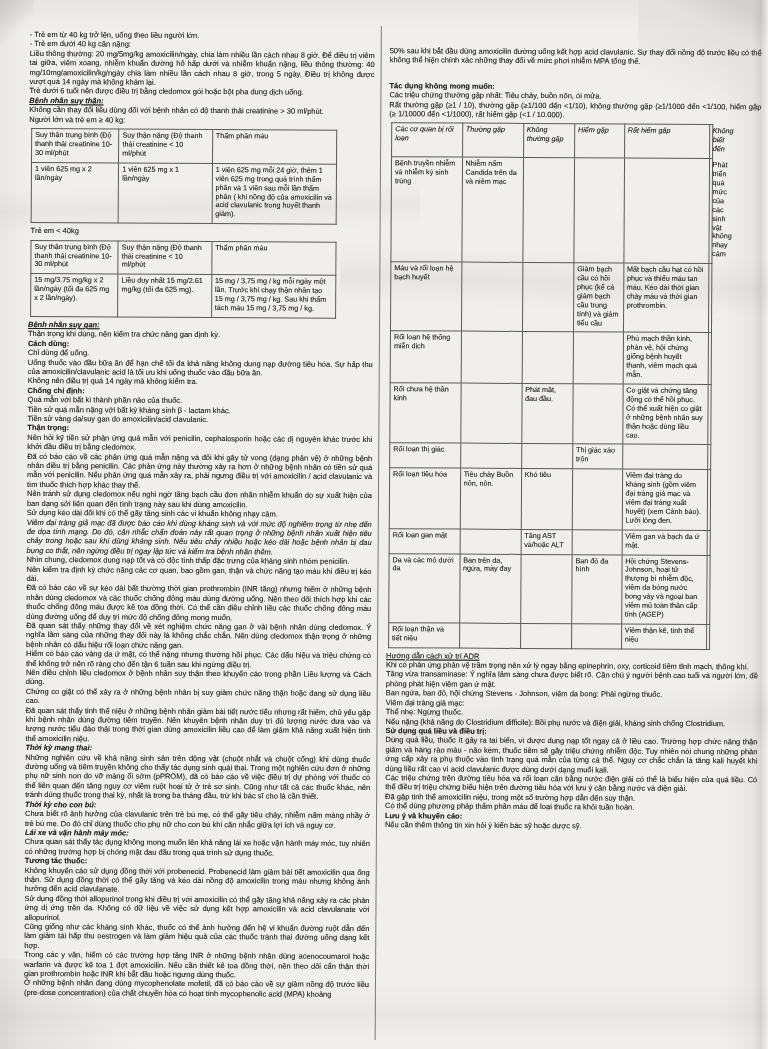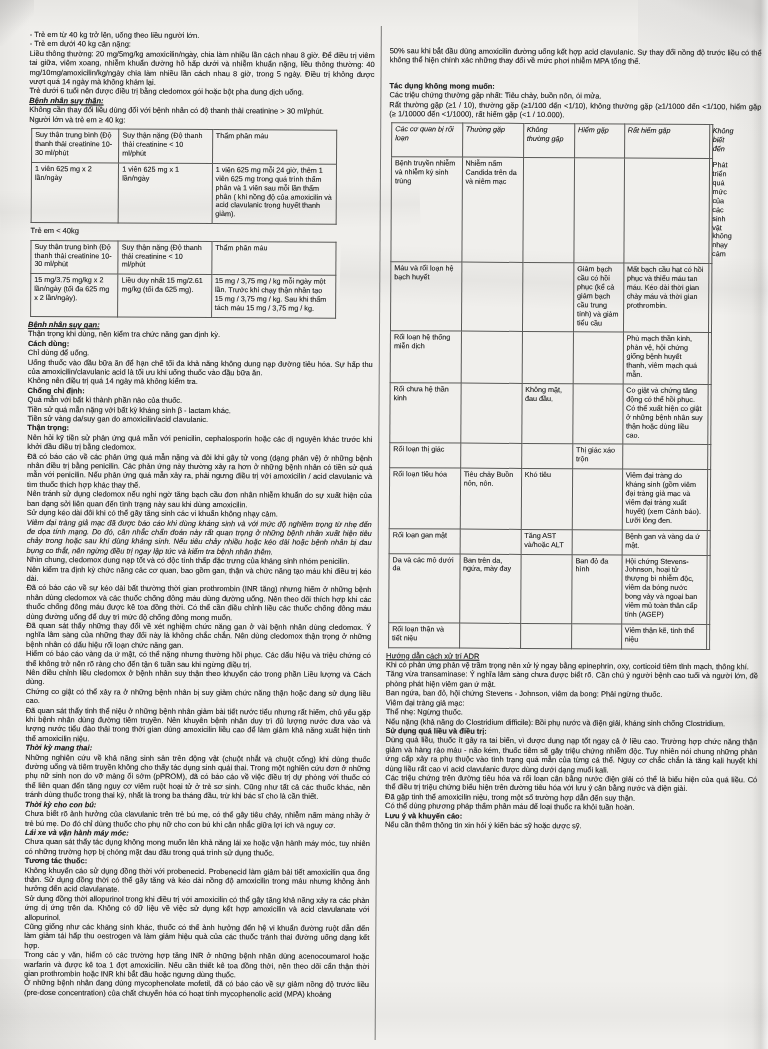--- a/index.html
+++ b/index.html
@@ -198,21 +198,21 @@
                 <td>Rối loạn hệ thống miễn dịch</td>
                 <td></td>
                 <td></td>
                 <td></td>
                 <td>Phù mạch thần kinh, phản vệ, hội chứng giống bệnh huyết thanh, viêm mạch quá mẫn.</td>
                 <td></td>
               </tr>
               <tr>
                 <td>Rối chưa hệ thần kinh</td>
                 <td></td>
-                <td>Không mặt, đau đầu.</td>
+                <td>Phát mặt, đau đầu.</td>
                 <td></td>
                 <td>Co giật và chứng tăng động có thể hồi phục. Có thể xuất hiện co giật ở những bệnh nhân suy thận hoặc dùng liều cao.</td>
                 <td></td>
               </tr>
               <tr>
                 <td>Rối loạn thị giác</td>
                 <td></td>
                 <td></td>
                 <td>Thị giác xáo trộn</td>
                 <td></td>
@@ -224,21 +224,21 @@
                 <td>Khó tiêu</td>
                 <td></td>
                 <td>Viêm đại tràng do kháng sinh (gồm viêm đại tràng giả mạc và viêm đại tràng xuất huyết) (xem Cảnh báo). Lưỡi lông đen.</td>
                 <td></td>
               </tr>
               <tr>
                 <td>Rối loạn gan mật</td>
                 <td></td>
                 <td>Tăng AST và/hoặc ALT</td>
                 <td></td>
-                <td>Bệnh gan và vàng da ứ mật.</td>
+                <td>Viêm gan và bạch da ứ mật.</td>
                 <td></td>
               </tr>
               <tr>
                 <td>Da và các mô dưới da</td>
                 <td>Ban trên da, ngứa, mày đay</td>
                 <td></td>
                 <td>Ban đỏ đa hình</td>
                 <td>Hội chứng Stevens-Johnson, hoại tử thượng bì nhiễm độc, viêm da bóng nước bong vảy và ngoại ban viêm mủ toàn thân cấp tính (AGEP)</td>
                 <td></td>
               </tr>

